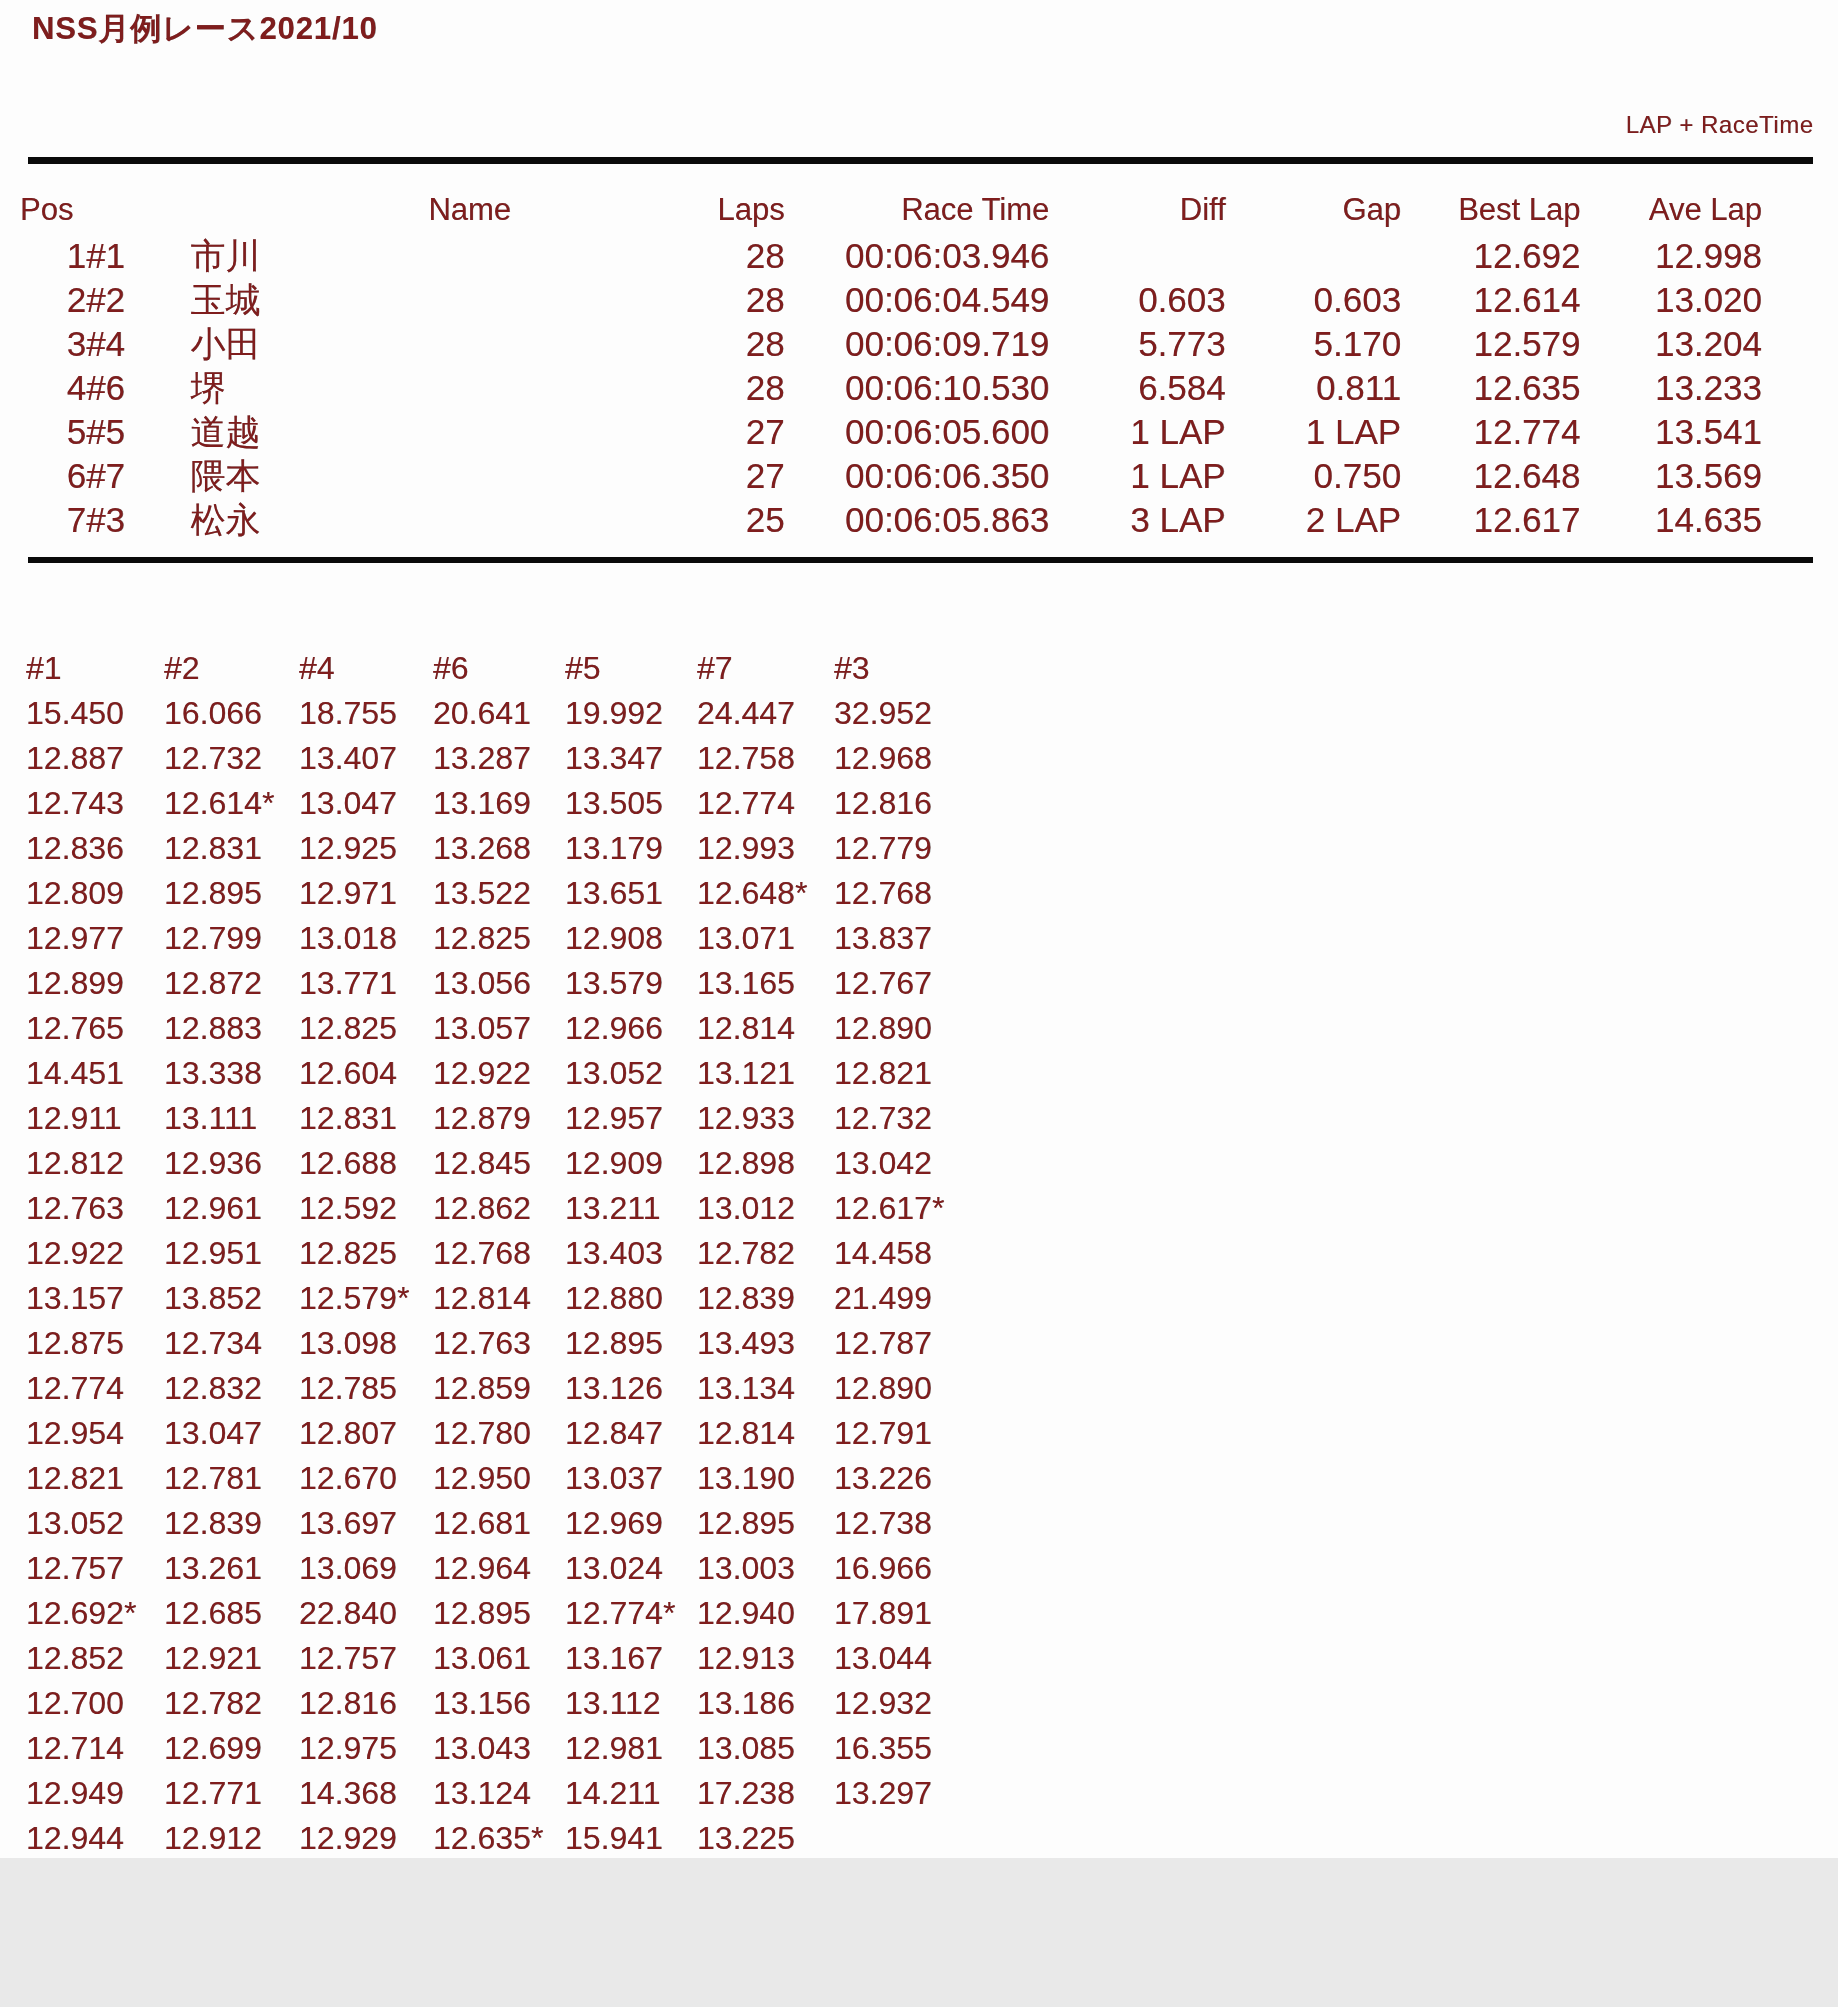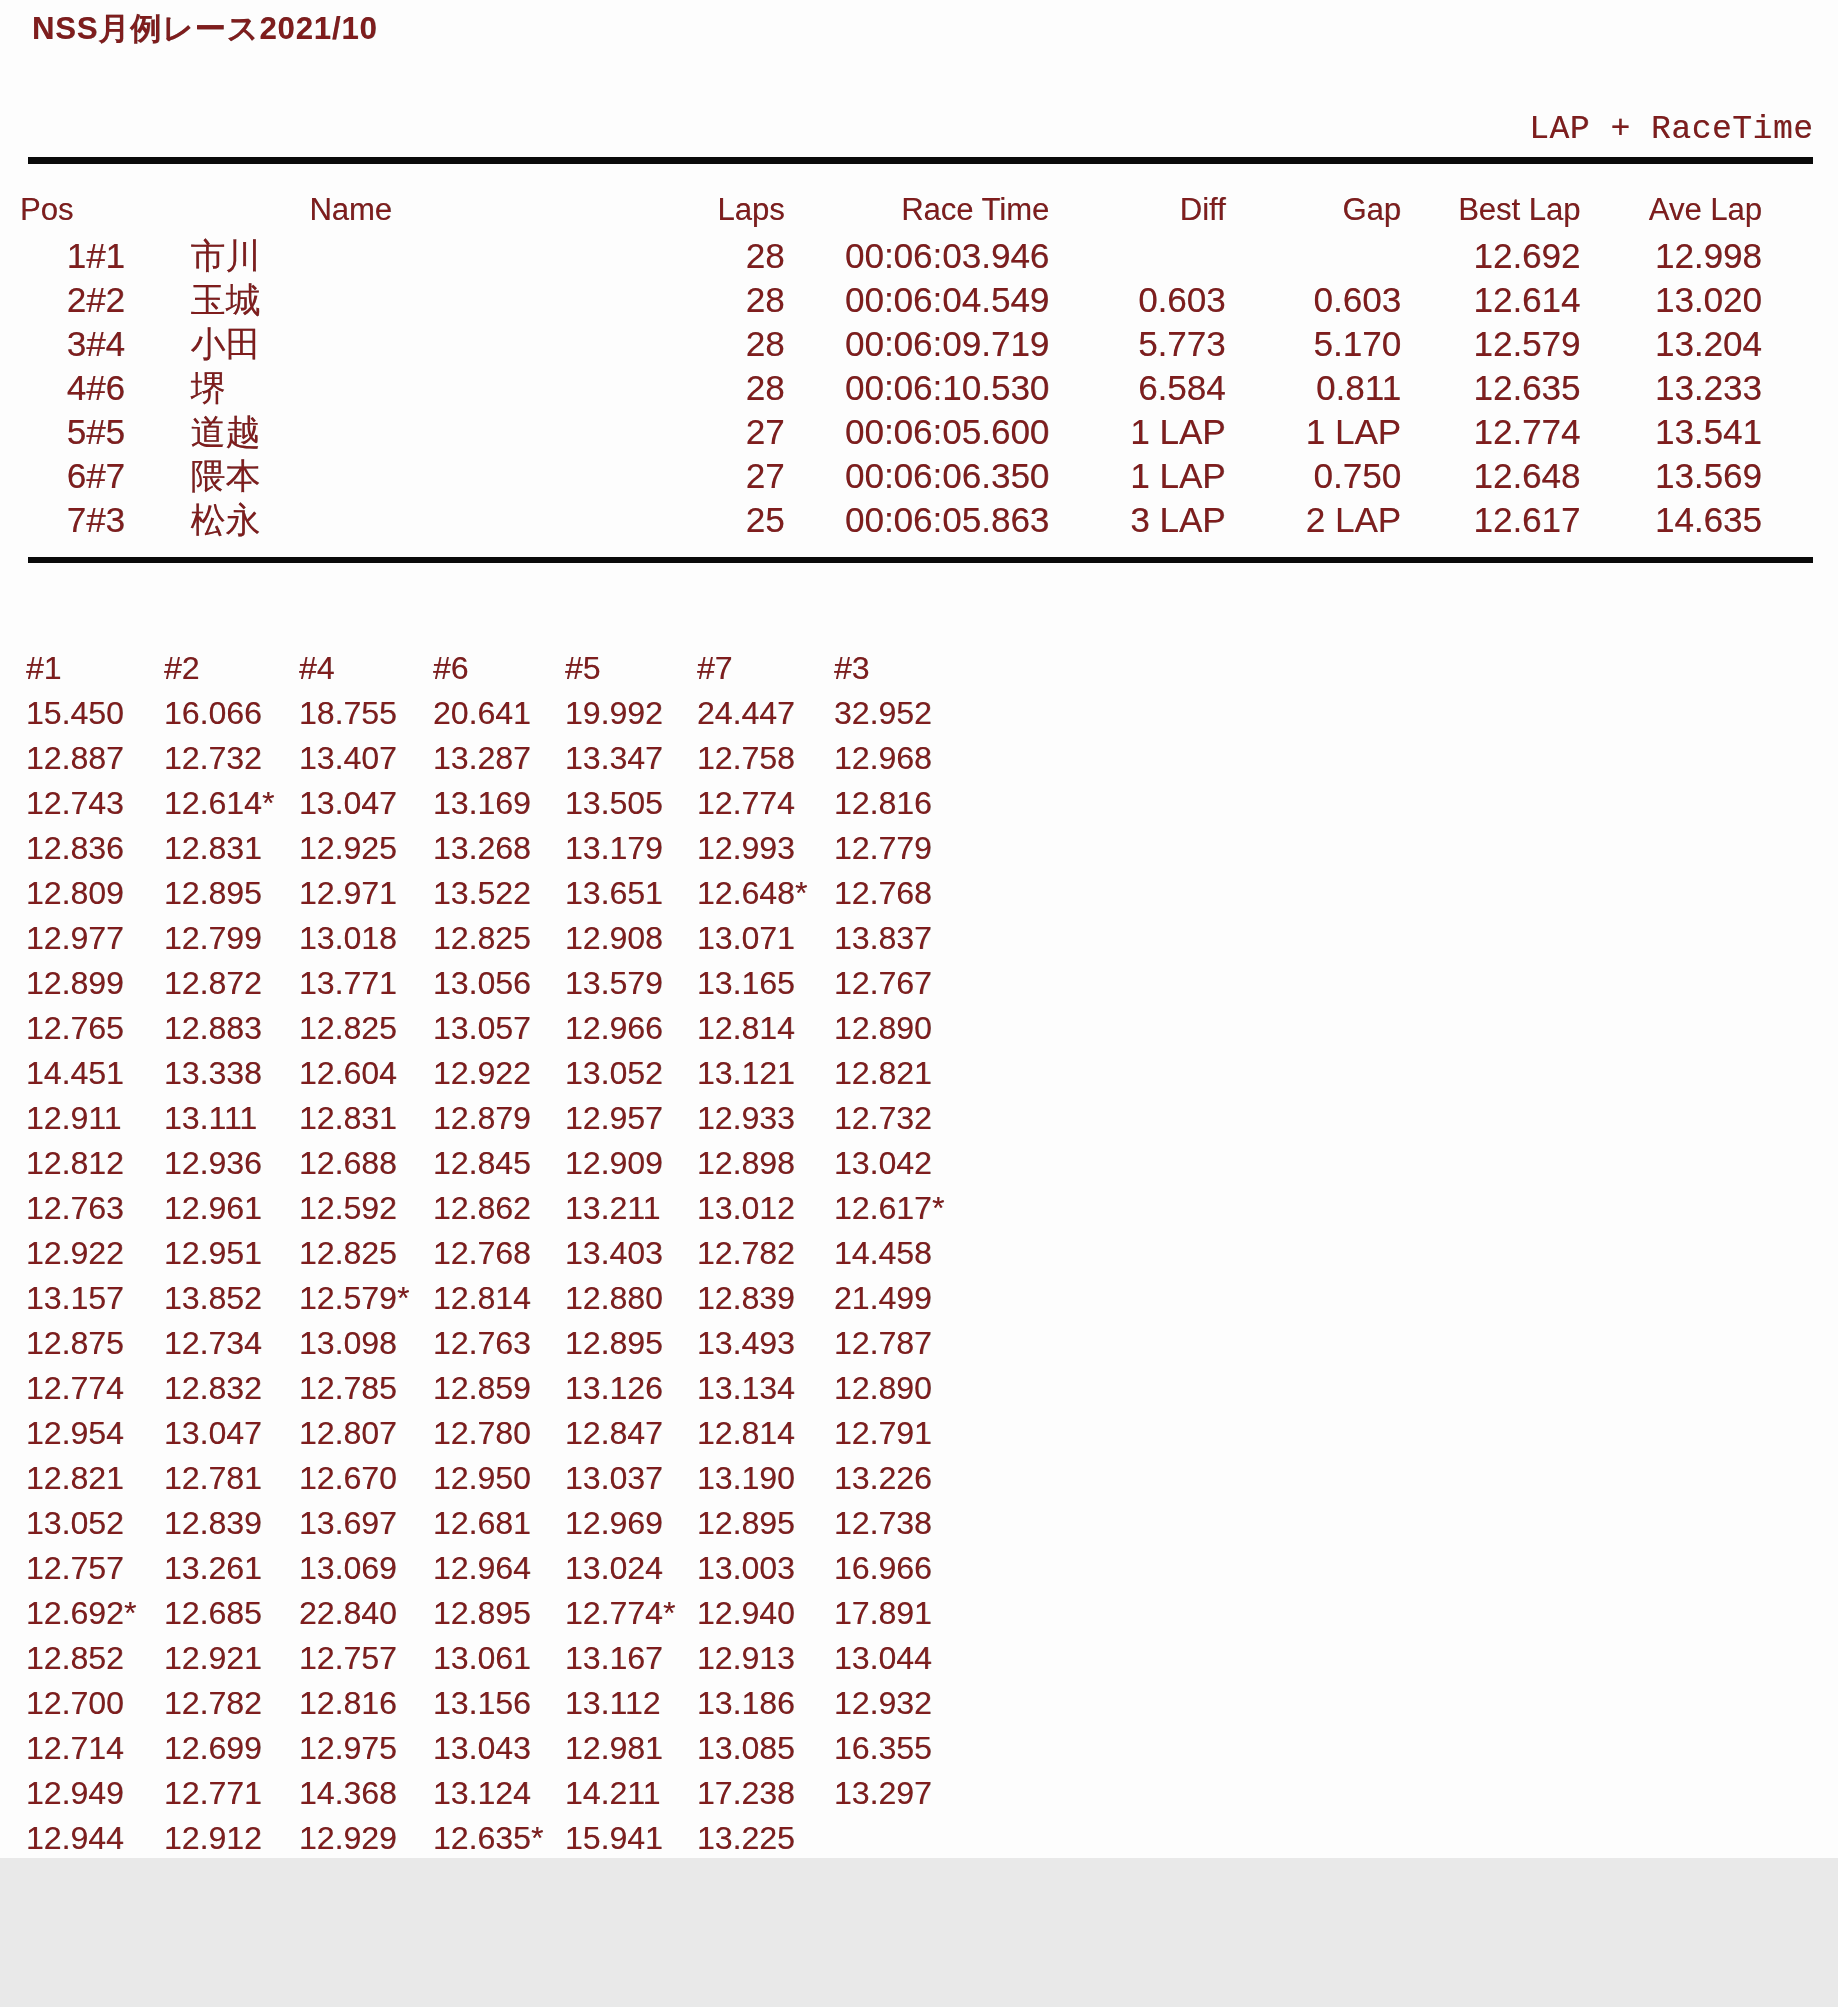--- a/index.html
+++ b/index.html
@@ -21,42 +21,42 @@
     font-size:31px; font-weight:700; letter-spacing:0.9px;
     white-space:nowrap;
   }
   .title{
     position:absolute; left:28px; top:32px;
     font-size:79px; font-weight:700; letter-spacing:1.9px;
     word-spacing:0.32em; white-space:nowrap;
   }
   .corner-note{
     position:absolute; right:24.5px; top:111px;
-    font-size:33px; font-weight:400; letter-spacing:0.5px;font-family:Liberation Mono, monospace;
+    font-size:24px; font-weight:400; letter-spacing:0.5px;
   }
   .rule{
     position:absolute; left:28px; width:1785px; background:#0a0a0a;
   }
   .rule-1{ top:157px; height:6.6px; }
   .rule-2{ top:557px; height:5.6px; }
 
   table.results{
     position:absolute; left:20px; top:185px;
     border-collapse:collapse; table-layout:fixed; width:1742px;
   }
   table.results th{
     font-size:31px; font-weight:400; height:49px;
     padding:0; line-height:49px; white-space:nowrap;
   }
   table.results td{
     font-size:35px; font-weight:400; height:44px;
     padding:0; line-height:44px; white-space:nowrap;
   }
   .th-pos{ text-align:left; }
-  .th-name{ text-align:center; padding-left:28px; }
+  .th-name{ text-align:right; padding-left:28px; }
   .th-laps,.th-race,.th-diff,.th-gap,.th-best,.th-ave{ text-align:right; }
   .td-pos{ text-align:right; padding-right:3.8px; }
   .td-car{ text-align:left; padding-left:52px; }
   .td-name{ text-align:left; padding-left:28px; font-size:38px; }
   .td-laps,.td-race,.td-diff,.td-gap,.td-best,.td-ave{ text-align:right; }
 
   .lap-grid{
     position:absolute; left:26px; top:646px;
     display:grid;
     grid-template-columns:138px 135px 134px 132px 132px 137px 141px;

